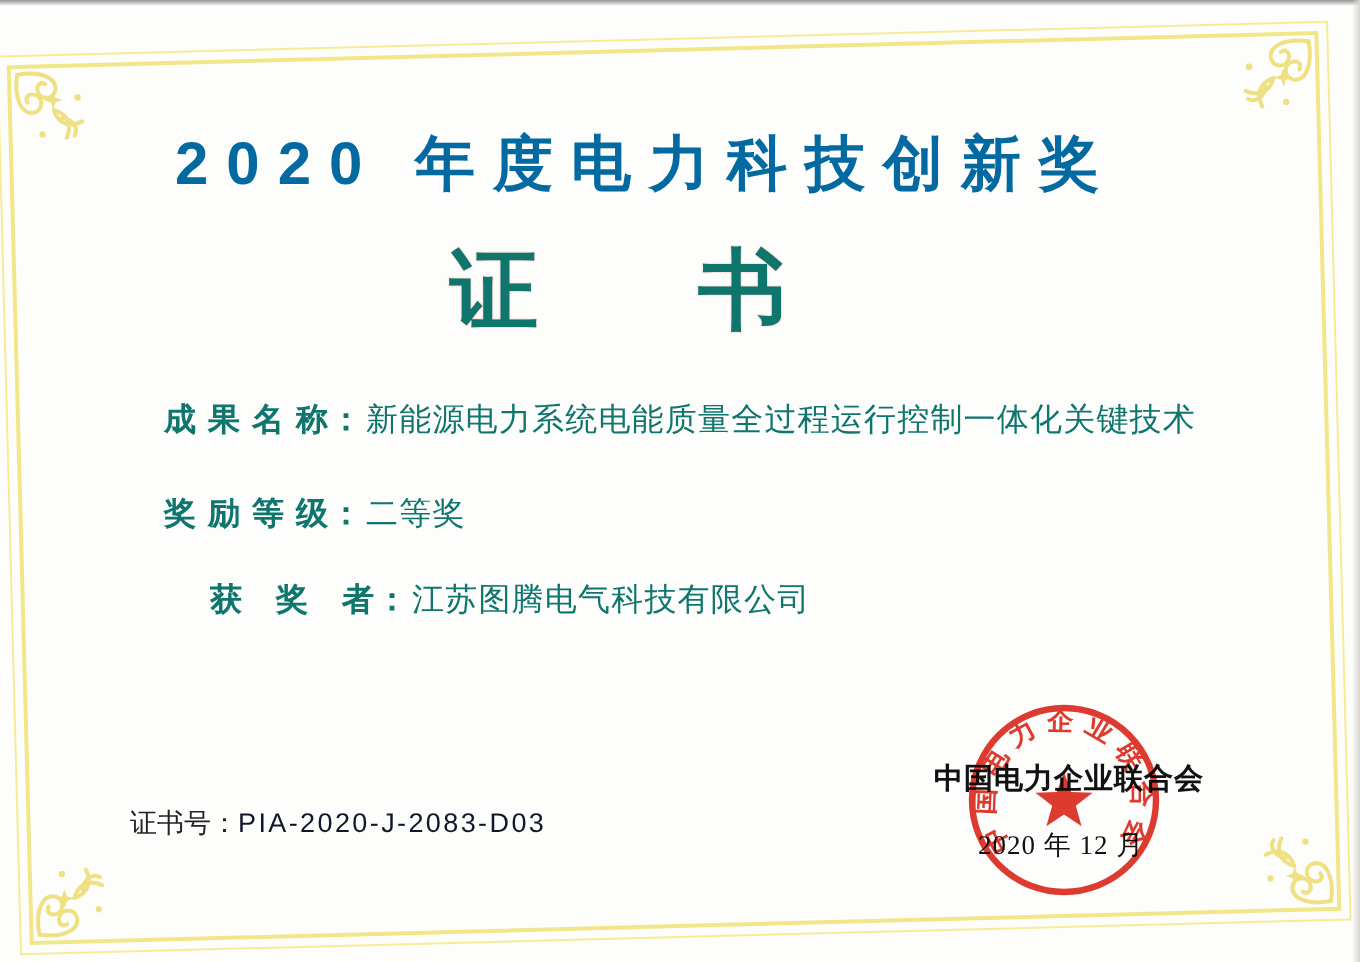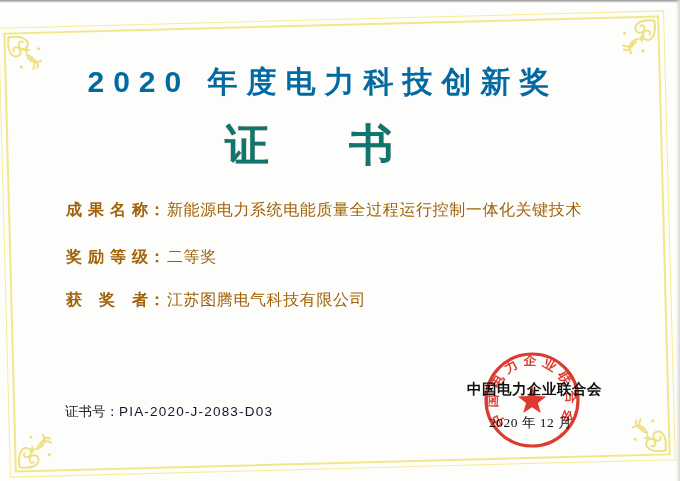--- a/index.html
+++ b/index.html
@@ -35,24 +35,24 @@
     position:absolute;left:0;right:34px;top:62px;text-align:center;
     font-family:"Liberation Sans","DejaVu Sans",sans-serif;
     font-weight:700;font-size:30px;letter-spacing:9px;color:#0369a1;
   }
   .cert-subtitle{
     position:absolute;left:0;right:44px;top:116px;text-align:center;
     font-weight:700;font-size:44px;letter-spacing:18px;color:#0f766e;
     text-shadow:0 0 1px rgba(216,40,27,.4);
   }
   .fields{position:absolute;left:66px;top:0;}
-  .field-row{position:absolute;left:0;white-space:nowrap;font-size:16px;color:#a16207;}
+  .field-row{position:absolute;left:16px;white-space:nowrap;font-size:16px;color:#0f766e;}
   .field-row.r0{top:200px;}
   .field-row.r1{top:247px;}
-  .field-row.r2{top:290px;}
+  .field-row.r2{top:290px;margin-left:23px;}
   .field-label{display:inline-block;width:82px;text-align:justify;text-align-last:justify;
     font-weight:600;}
   .field-colon{display:inline-block;margin:0 2px 0 1px;font-weight:600;}
   .field-value{letter-spacing:.6px;}
   .cert-no{position:absolute;left:65px;top:403px;font-size:13.5px;white-space:nowrap;}
   .cert-no .num{font-family:"Liberation Sans","DejaVu Sans",sans-serif;
     letter-spacing:1.2px;color:#0f172a;}
   .issuer{position:absolute;left:467px;top:380px;font-size:14.5px;font-weight:700;
     letter-spacing:.5px;color:#111;white-space:nowrap;}
   .issue-date{position:absolute;left:489px;top:414px;font-size:13.5px;

